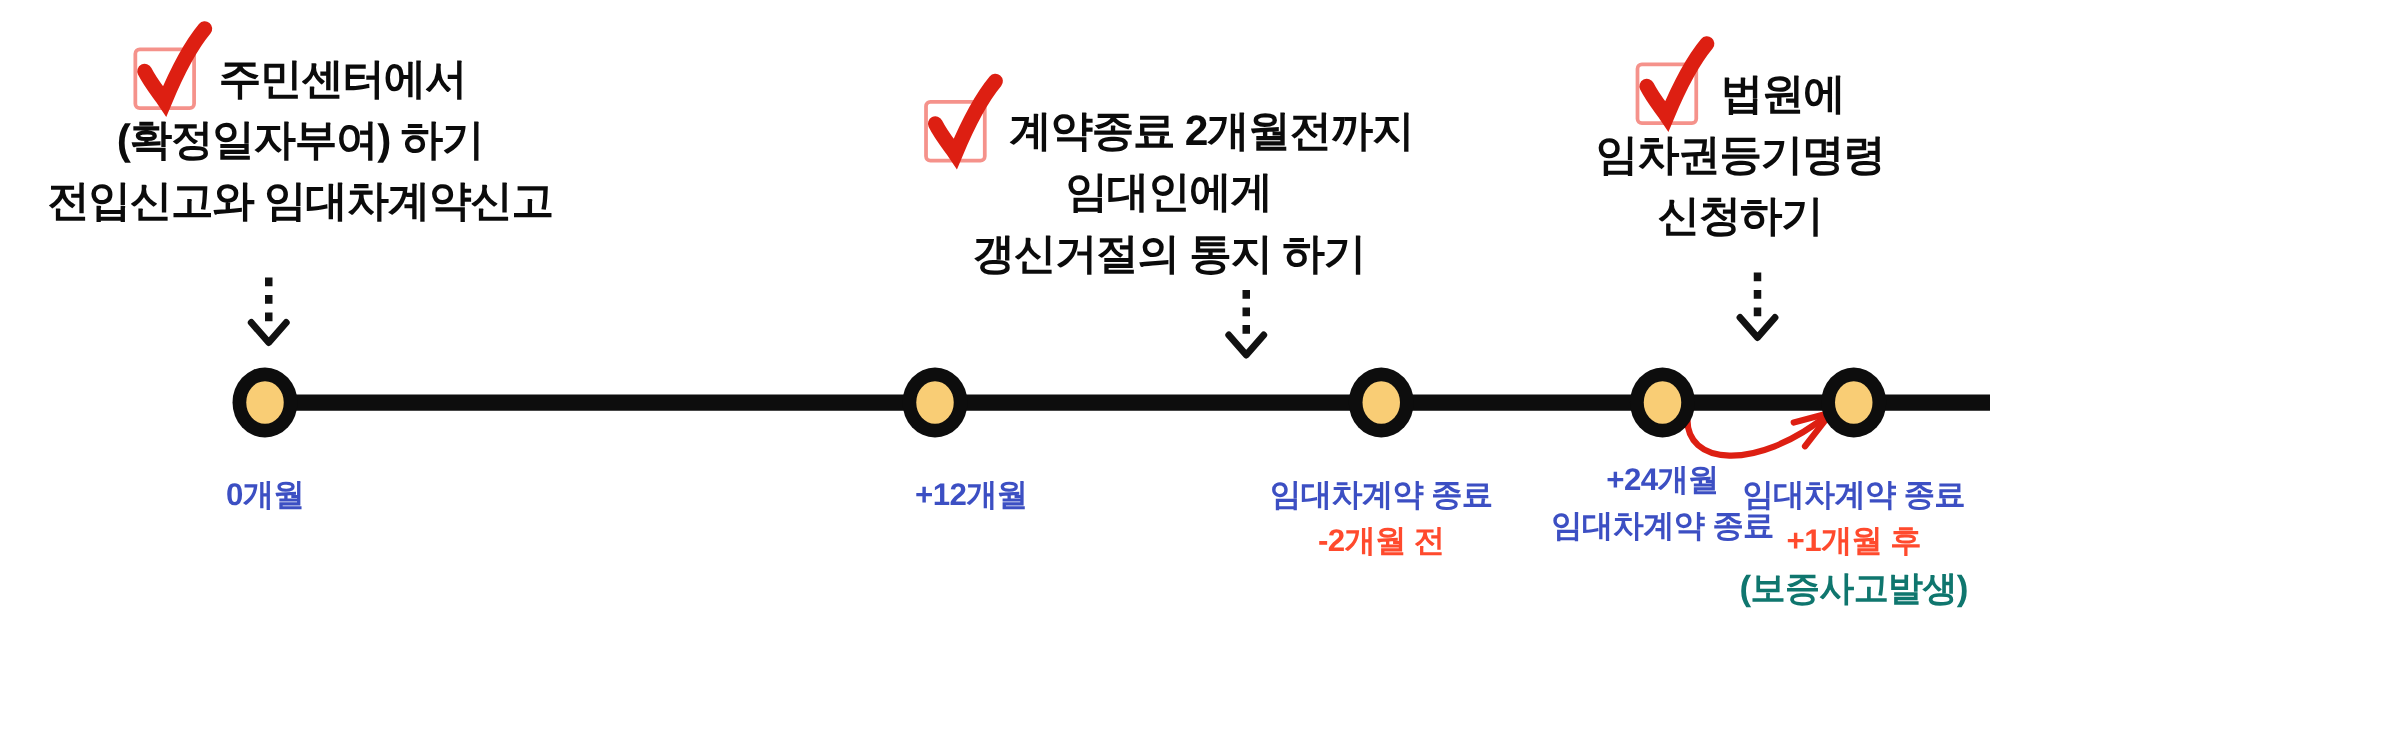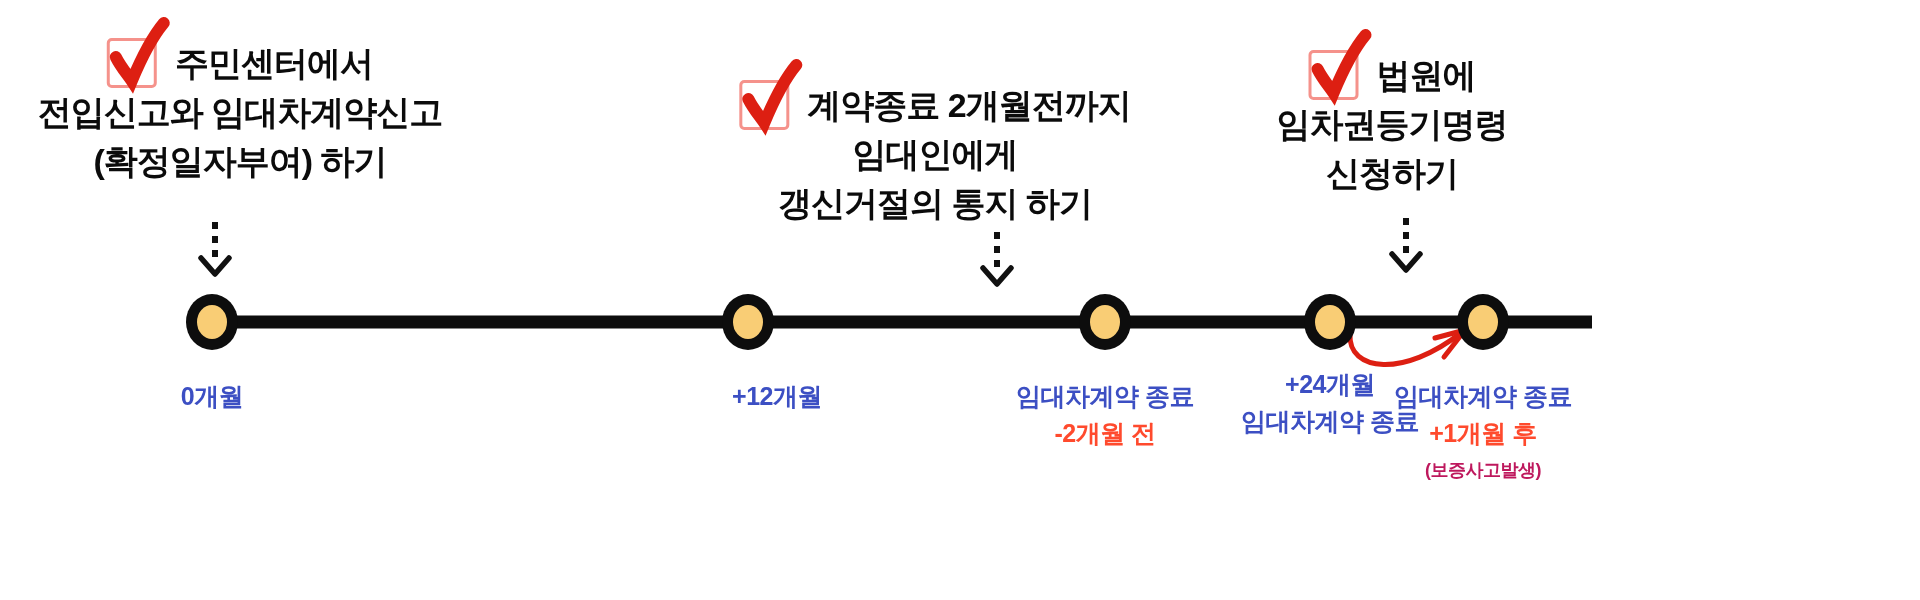--- a/index.html
+++ b/index.html
@@ -18,21 +18,21 @@
   .checkbox{position:relative;display:inline-block;width:44px;height:44px;
             border:3px solid #f5928b;border-radius:5px;flex:0 0 auto;}
   .checkbox svg{position:absolute;left:-8px;top:-24px;overflow:visible;}
 
   
   .nlabel{position:absolute;transform:translateX(-50%);text-align:center;
           font-size:25px;font-weight:800;letter-spacing:-0.5px;line-height:37px;white-space:nowrap;}
   .nl-line:empty{display:none;}
   .nl-blue{color:var(--blue,#3c4fc3);}
   .nl-red{color:var(--red,#ff4a2d);}
-  .nl-black{color:#be185d;font-size:18px;}
+  .nl-black{color:#0f766e;font-size:28px;}
 
   
   .note{position:absolute;left:62px;top:468px;font-size:26px;font-weight:800;
         letter-spacing:-0.5px;line-height:34px;color:#0b0b0b;white-space:nowrap;}
 </style>
 </head>
 <body>
 
 <div class="canvas">
 
@@ -86,22 +86,22 @@
 
   <div class="cb" style="left:240px;top:38px;">
     <div class="row1">
       <span class="checkbox">
         <svg width="68" height="86" viewBox="0 0 68 86">
           <path d="M 14 40 C 19 50 26 58 30 64 C 40 40 52 18 62 6" stroke="#dd1f12" stroke-width="12" fill="none" stroke-linecap="round"></path>
         </svg>
       </span>
       <span>주민센터에서</span>
     </div>
+    <div>(확정일자부여) 하기</div>
     <div>전입신고와 임대차계약신고</div>
-    <div>(확정일자부여) 하기</div>
   </div>
 
   <div class="cb" style="left:935px;top:60px;margin-top:20px;">
     <div class="row1">
       <span class="checkbox">
         <svg width="68" height="86" viewBox="0 0 68 86">
           <path d="M 14 40 C 19 50 26 58 30 64 C 40 40 52 18 62 6" stroke="#dd1f12" stroke-width="12" fill="none" stroke-linecap="round"></path>
         </svg>
       </span>
       <span>계약종료 2개월전까지</span>

